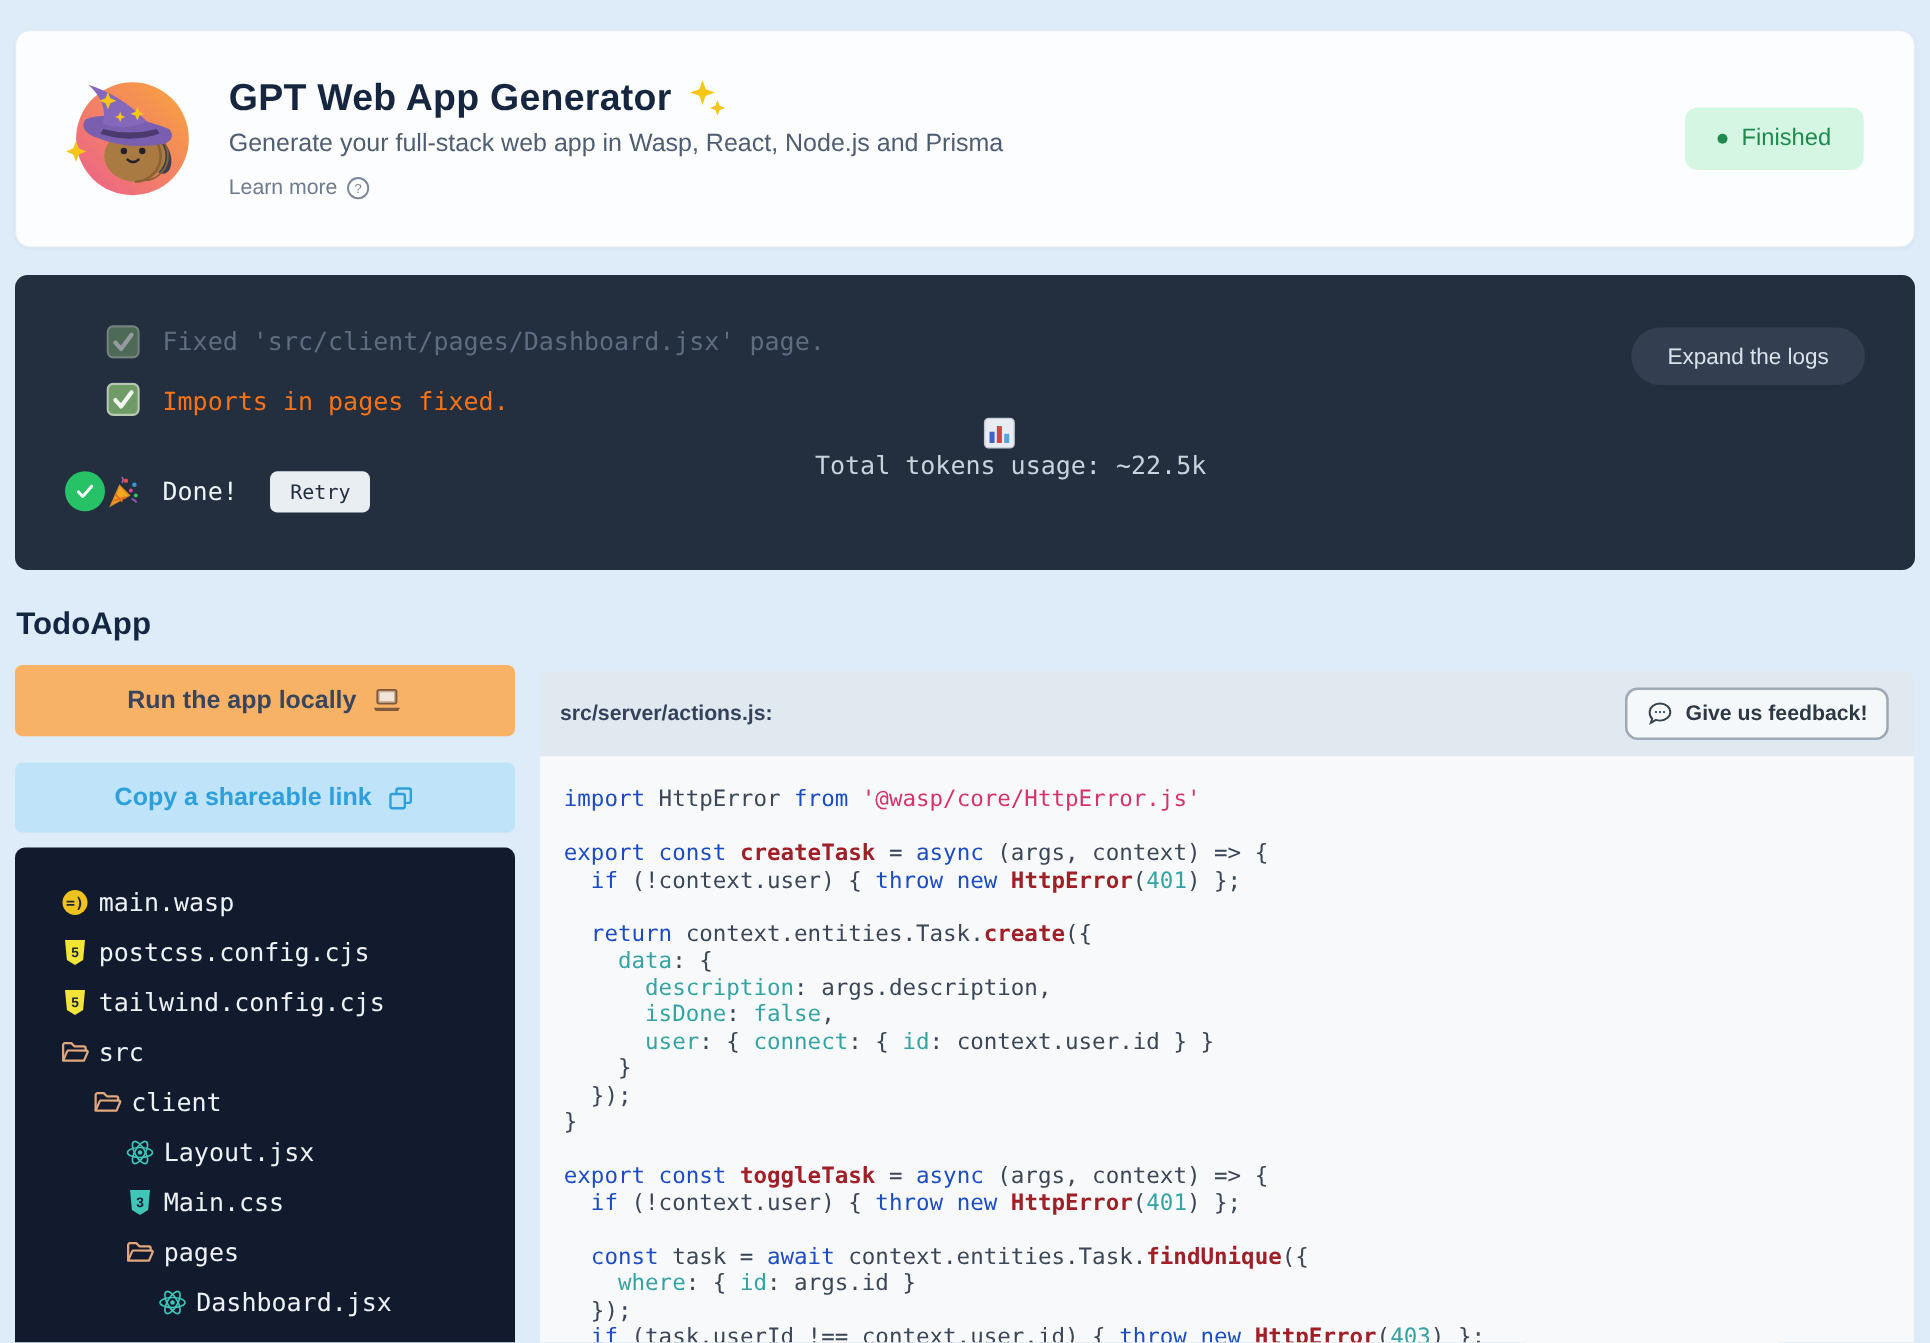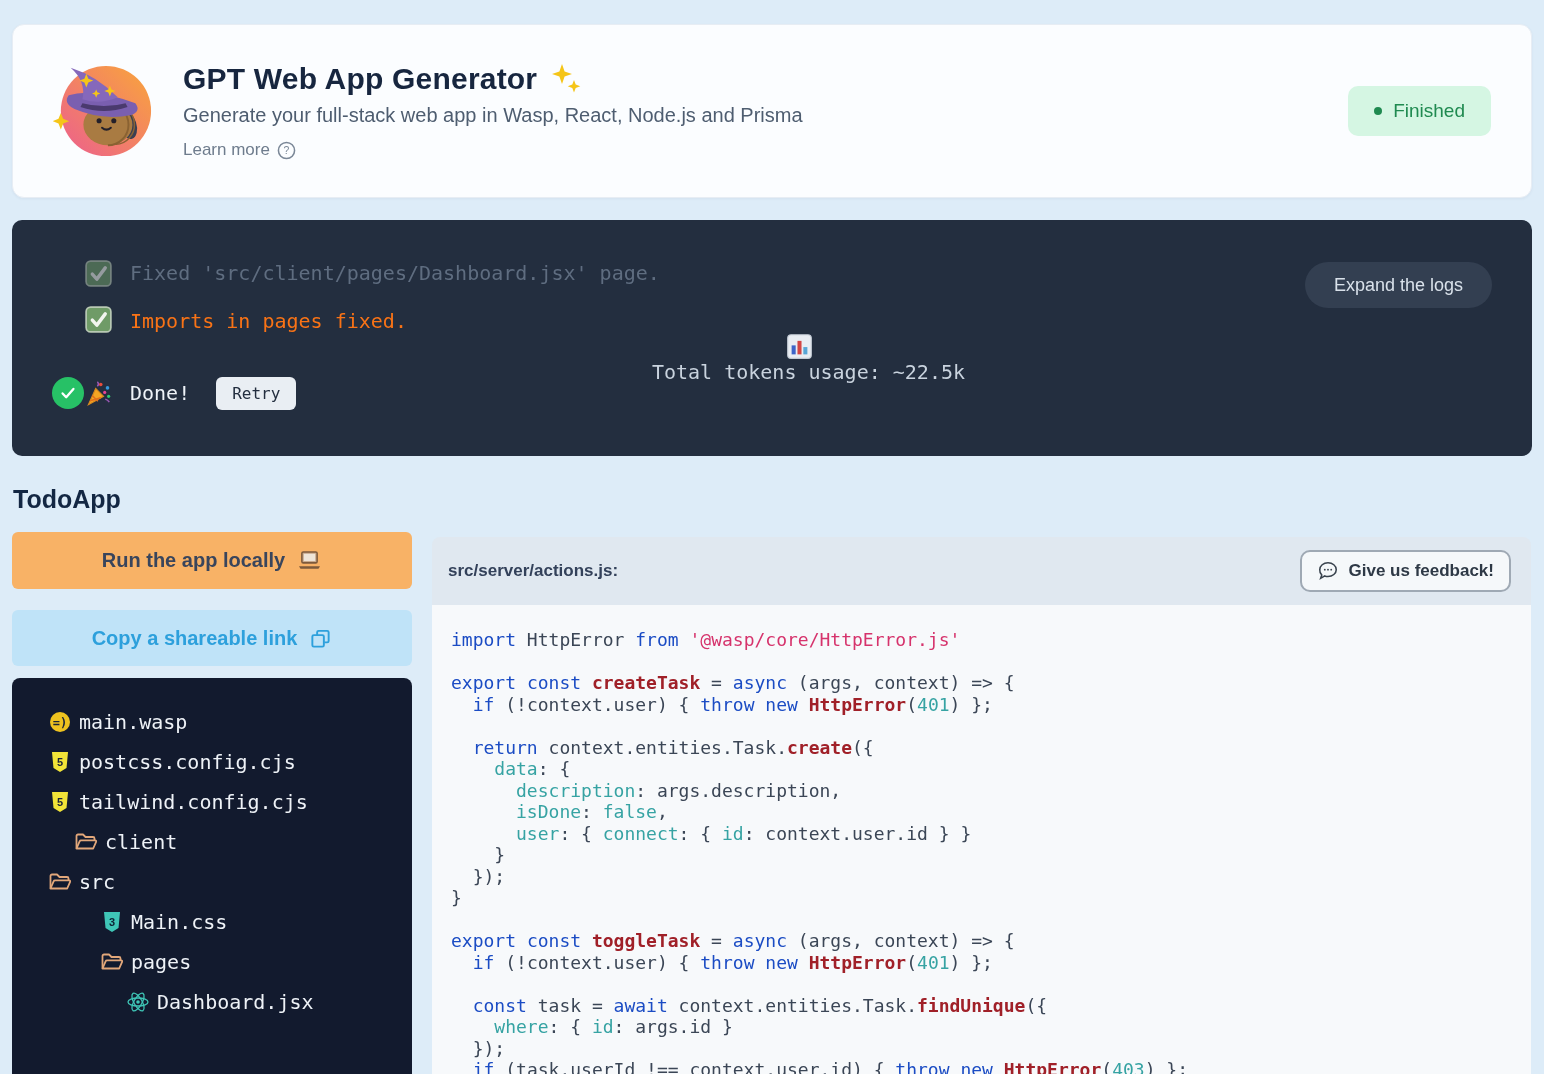--- a/index.html
+++ b/index.html
@@ -237,37 +237,48 @@
       </div>
       <div class="tree-row" style="padding-left: 36px;">
         <span class="t-icon">
           <svg viewBox="0 0 24 24" width="24" height="24">
  <path d="M4 2 h16 l-1.5 16 L12 22 l-6.5-4 Z" fill="#f2e438"></path>
  <text x="12" y="15.5" text-anchor="middle" font-size="11" font-weight="bold" fill="#1b2438" font-family="Liberation Sans,sans-serif">5</text>
           </svg>
         </span>
         <span>tailwind.config.cjs</span>
       </div>
-      <div class="tree-row" style="padding-left: 62px;">
+      <div class="tree-row" style="padding-left: 36px;">
         <span class="t-icon">
           <svg viewBox="0 0 24 24" width="24" height="24" fill="none" stroke="#e2a77a" stroke-width="1.8" stroke-linejoin="round">
  <path d="M2.5 18.5 V6 a1.5 1.5 0 0 1 1.5-1.5 h5 l2.5 2.5 h7.5 a1.5 1.5 0 0 1 1.5 1.5 v1.5"></path>
  <path d="M2.5 18.5 l3.1-7.2 a1.5 1.5 0 0 1 1.4-.9 h14.2 a1 1 0 0 1 .9 1.4 l-2.9 6.7 H2.5 Z"></path>
           </svg>
         </span>
-        <span>client</span>
-      </div>
-      <div class="tree-row" style="padding-left: 36px;">
+        <span>src</span>
+      </div>
+      <div class="tree-row" style="padding-left: 62px;">
         <span class="t-icon">
           <svg viewBox="0 0 24 24" width="24" height="24" fill="none" stroke="#e2a77a" stroke-width="1.8" stroke-linejoin="round">
  <path d="M2.5 18.5 V6 a1.5 1.5 0 0 1 1.5-1.5 h5 l2.5 2.5 h7.5 a1.5 1.5 0 0 1 1.5 1.5 v1.5"></path>
  <path d="M2.5 18.5 l3.1-7.2 a1.5 1.5 0 0 1 1.4-.9 h14.2 a1 1 0 0 1 .9 1.4 l-2.9 6.7 H2.5 Z"></path>
           </svg>
         </span>
-        <span>src</span>
+        <span>client</span>
+      </div>
+      <div class="tree-row" style="padding-left: 88px;">
+        <span class="t-icon">
+          <svg viewBox="0 0 24 24" width="24" height="24" stroke="#3fc6b7" fill="none" stroke-width="1.3">
+ <ellipse cx="12" cy="12" rx="10" ry="4"></ellipse>
+ <ellipse cx="12" cy="12" rx="10" ry="4" transform="rotate(60 12 12)"></ellipse>
+ <ellipse cx="12" cy="12" rx="10" ry="4" transform="rotate(120 12 12)"></ellipse>
+ <circle cx="12" cy="12" r="1.8" fill="#3fc6b7" stroke="none"></circle>
+          </svg>
+        </span>
+        <span>Layout.jsx</span>
       </div>
       <div class="tree-row" style="padding-left: 88px;">
         <span class="t-icon">
           <svg viewBox="0 0 24 24" width="24" height="24">
  <path d="M4 2 h16 l-1.5 16 L12 22 l-6.5-4 Z" fill="#3fc6b7"></path>
  <text x="12" y="15.5" text-anchor="middle" font-size="11" font-weight="bold" fill="#0e2233" font-family="Liberation Sans,sans-serif">3</text>
           </svg>
         </span>
         <span>Main.css</span>
       </div>

